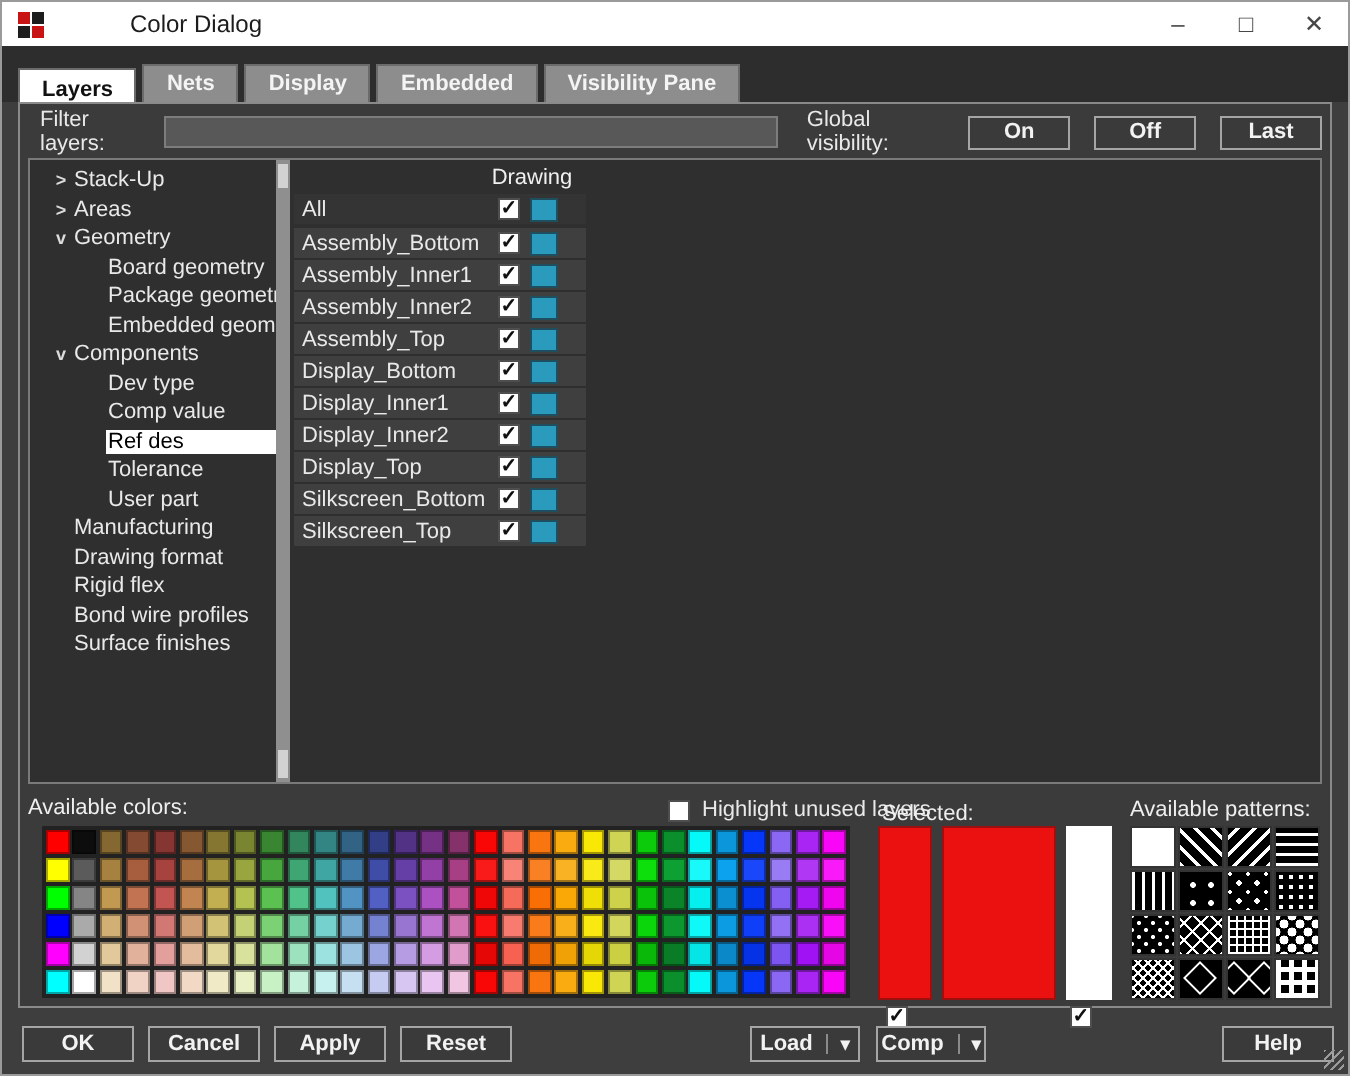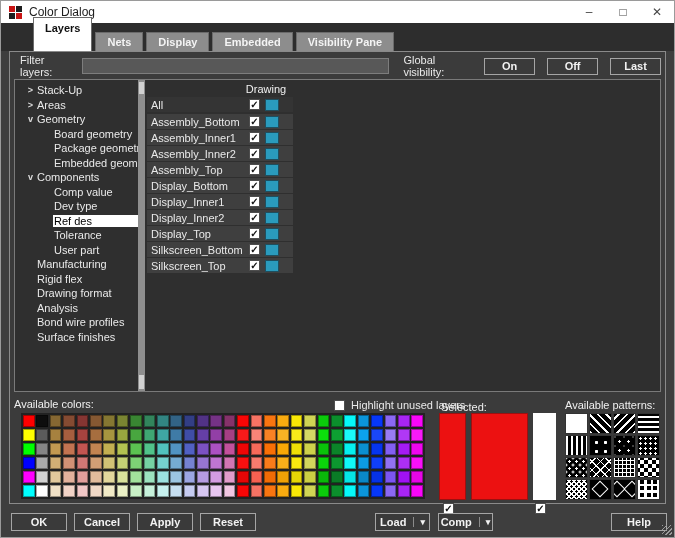--- a/index.html
+++ b/index.html
@@ -3,32 +3,32 @@
 <meta charset="utf-8">
 <style>
   * { margin:0; padding:0; box-sizing:border-box; }
   html,body { background:#2a2a2a; }
   .window {
     position:relative; width:675px; height:538px;
     background:#3e3e3e; border:1px solid #9a9a9a; overflow:hidden;
     font-family:"Liberation Sans", sans-serif; font-size:11px; color:#e9e9e9;
   }
   
-  .titlebar { position:absolute; left:0; top:0; right:0; height:22px; background:#ffffff; display:flex; align-items:center; }
+  .titlebar { position:absolute; left:0; top:0; right:0; height:22px; background:#ffffff; display:flex; align-items:center;gap:36px; }
   .app-icon { width:13px; height:13px; margin-left:8px; display:grid; grid-template-columns:6px 6px; grid-template-rows:6px 6px; gap:1px; background:#fff; }
   .app-icon span:nth-child(1){background:#c81414;} .app-icon span:nth-child(2){background:#1d1d1d;}
   .app-icon span:nth-child(3){background:#1d1d1d;} .app-icon span:nth-child(4){background:#c81414;}
   .win-title { margin-left:7px; color:#1c1c1c; font-size:12px; }
   .win-controls { margin-left:auto; display:flex; height:100%; }
   .win-btn { width:34px; height:100%; display:flex; align-items:center; justify-content:center; color:#474747; font-size:12px; cursor:default; }
   
   .tabstrip { position:absolute; left:0; top:22px; right:0; height:28px; background:#2d2d2d; }
   .tabbar { position:absolute; left:8px; bottom:0; display:flex; gap:3px; align-items:flex-end; }
   .tab { background:#8d8d8d; color:#f4f4f4; border:1px solid #6b6b6b; border-bottom:none; padding:3px 11px 3px 11px; font-weight:bold; font-size:11px; }
-  .tab.active { background:#ffffff; color:#111; padding-top:4px; padding-bottom:17px;margin-left:24px; }
+  .tab.active { background:#ffffff; color:#111; padding-top:4px; padding-bottom:0; }
   
   .content { position:absolute; left:8px; right:8px; top:50px; bottom:33px; background:#3b3b3b; border:1px solid #8a8a8a; }
   .filter-row { position:absolute; left:4px; top:4px; right:4px; height:20px; display:flex; align-items:center; }
   .filter-label { margin-left:6px; }
   .filter-input { margin-left:8px; width:338px; height:16px; background:#585858; border:1px solid #7d7d7d; color:#f0f0f0; font-family:"Liberation Sans",sans-serif; font-size:11px; padding:0 3px; }
   .gv-label { margin-left:14px; }
   .gv-btn { margin-left:12px; width:56px; height:17px; background:#3a3a3a; border:1px solid #a5a5a5; color:#f2f2f2; font-weight:bold; font-size:11px; text-align:center; line-height:15px; }
   
   .main-panel { position:absolute; left:4px; right:4px; top:27px; height:313px; background:#2f2f2f; border:1px solid #7a7a7a; overflow:hidden; }
   .tree { position:absolute; left:0; top:3px; bottom:0; width:123px; overflow:hidden; }
@@ -148,45 +148,42 @@
             <span class="tree-label">Package geometry</span>
           </div>
           <div class="tree-item lvl1">
             <span class="tree-label">Embedded geometry</span>
           </div>
           <div class="tree-item lvl0">
             <span class="tree-arrow">v</span>
             <span class="tree-label">Components</span>
           </div>
           <div class="tree-item lvl1">
+            <span class="tree-label">Dev type</span>
+          </div>
+          <div class="tree-item lvl1">
             <span class="tree-label">Comp value</span>
-          </div>
-          <div class="tree-item lvl1">
-            <span class="tree-label">Dev type</span>
           </div>
           <div class="tree-item lvl1 selected">
             <span class="tree-label">Ref des</span>
           </div>
           <div class="tree-item lvl1">
             <span class="tree-label">Tolerance</span>
           </div>
           <div class="tree-item lvl1">
             <span class="tree-label">User part</span>
           </div>
           <div class="tree-item lvl0 noarrow">
             <span class="tree-label">Manufacturing</span>
           </div>
           <div class="tree-item lvl0 noarrow">
+            <span class="tree-label">Drawing format</span>
+          </div>
+          <div class="tree-item lvl0 noarrow">
             <span class="tree-label">Rigid flex</span>
-          </div>
-          <div class="tree-item lvl0 noarrow">
-            <span class="tree-label">Drawing format</span>
-          </div>
-          <div class="tree-item lvl0 noarrow">
-            <span class="tree-label">Analysis</span>
           </div>
           <div class="tree-item lvl0 noarrow">
             <span class="tree-label">Bond wire profiles</span>
           </div>
           <div class="tree-item lvl0 noarrow">
             <span class="tree-label">Surface finishes</span>
           </div>
         </div>
       <div class="splitter">
           <i class="h-top"></i>

